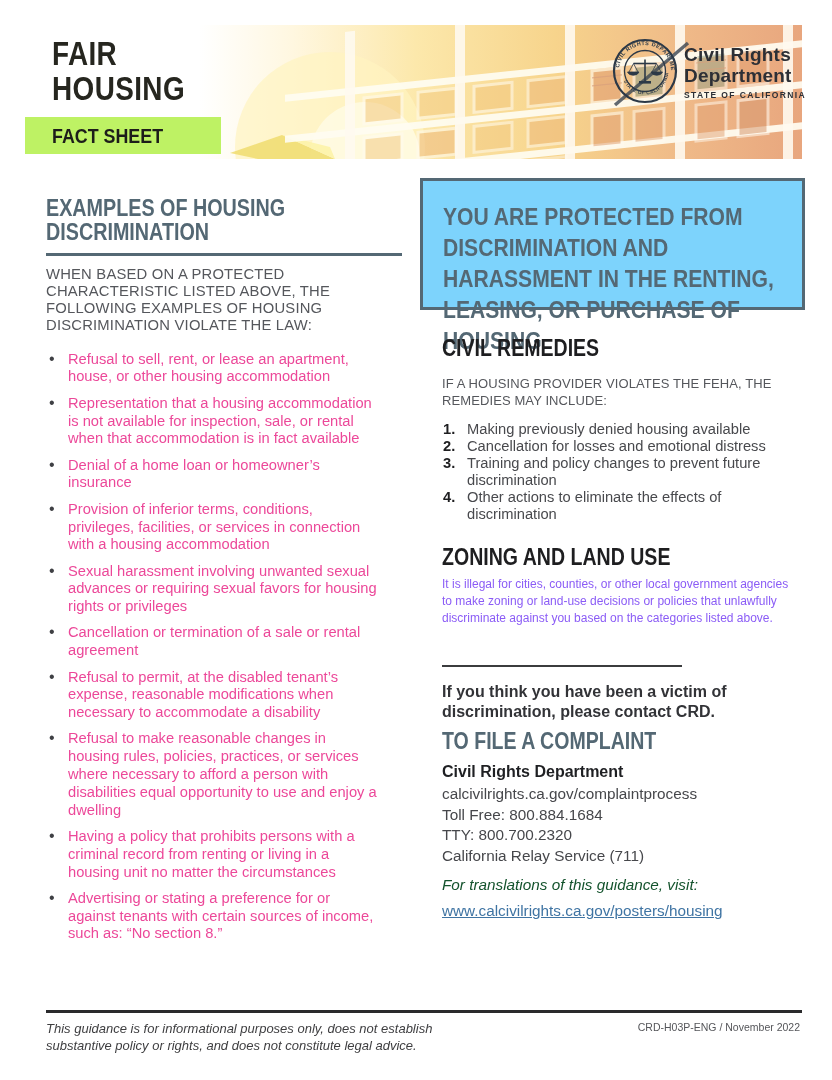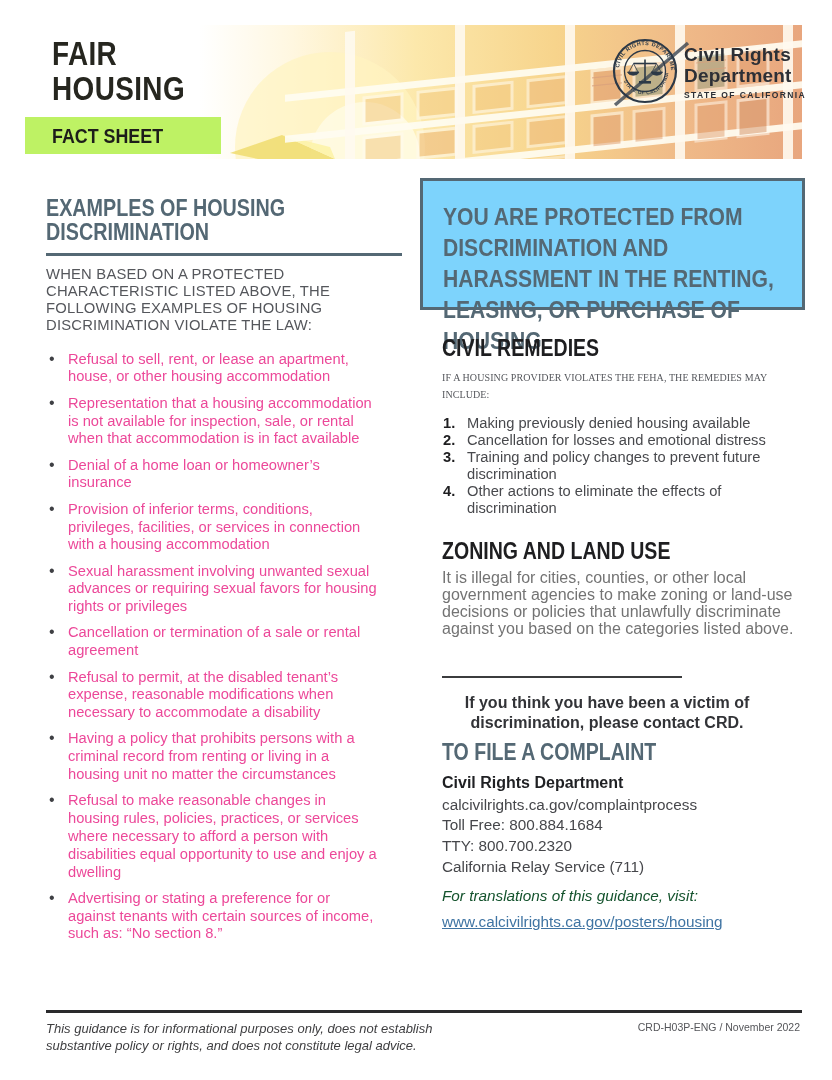--- a/index.html
+++ b/index.html
@@ -34,29 +34,29 @@
   .col-right{position:absolute;left:420px;top:178px;width:385px;}
   .protect-box{box-sizing:border-box;width:385px;height:132px;border:3px solid #546874;background:#7dd3fc;}
   .protect-box .txt{margin:20px 0 0 20px;font-weight:bold;color:#546874;font-size:24px;line-height:31px;
                     width:400px;transform:scaleX(.88);transform-origin:left top;}
   .rc{margin-left:22px;width:356px;}
   .black-h{font-weight:bold;color:#1e1e20;font-size:23px;line-height:24px;
            transform:scaleX(.85);transform-origin:left top;white-space:nowrap;}
   .slate-h2{font-weight:bold;color:#546874;font-size:23px;line-height:24px;
             transform:scaleX(.85);transform-origin:left top;white-space:nowrap;}
   .cr-head{margin-top:26px;}
-  .cr-intro{margin-top:9px;font-size:10px;line-height:17px;color:#55575c;width:352px;letter-spacing:.1px;font-family:Liberation Serif, serif;}
+  .cr-intro{margin-top:15px;font-size:13px;line-height:17px;color:#55575c;width:352px;letter-spacing:.1px;}
   ol.remedies{margin:12px 0 0 0;padding:0;list-style:none;counter-reset:rem;width:352px;}
   ol.remedies li{position:relative;counter-increment:rem;padding-left:25px;
                  font-size:14.7px;line-height:17px;color:#48494d;}
   ol.remedies li::before{content:counter(rem) ".";position:absolute;left:1px;font-weight:bold;color:#1e1e20;}
   .z-head{margin-top:22px;}
-  .z-body{margin-top:7px;font-size:16px;line-height:16.9px;color:#737373;width:356px;}
+  .z-body{margin-top:7px;font-size:12px;line-height:16.9px;color:#8b5cf6;width:356px;}
   .divider{margin-top:38px;width:240px;height:2px;background:#3b3c3e;}
-  .victim{margin-top:15px;width:330px;font-weight:bold;font-size:16px;line-height:20px;color:#323337;text-align:center;}
+  .victim{margin-top:15px;width:330px;font-weight:bold;font-size:16px;line-height:20px;color:#323337;}
   .tf-head{margin-top:7px;}
   .org{margin-top:9px;font-weight:bold;font-size:16px;line-height:20px;color:#1f2023;}
   .contact{margin-top:2px;font-size:15.3px;line-height:20.8px;color:#46474b;}
   .trans{margin-top:9px;font-style:italic;font-size:15.3px;color:#14532d;}
   .weblink{display:inline-block;margin-top:8px;font-size:15.3px;color:#3f74a3;
            text-decoration:underline;cursor:pointer;}
 
   
   .foot-rule{position:absolute;left:46px;top:1010px;width:756px;height:2.5px;background:#2a2a2c;}
   .foot-disc{position:absolute;left:46px;top:1020px;width:430px;font-style:italic;
@@ -180,22 +180,22 @@
     <div class="rule"></div>
     <div class="intro">WHEN BASED ON A PROTECTED CHARACTERISTIC LISTED ABOVE, THE FOLLOWING EXAMPLES OF HOUSING DISCRIMINATION VIOLATE THE LAW:</div>
     <ul class="bullets">
       <li>Refusal to sell, rent, or lease an apartment, house, or other housing accommodation</li>
       <li>Representation that a housing accommodation is not available for inspection, sale, or rental when that accommodation is in fact available</li>
       <li>Denial of a home loan or homeowner’s insurance</li>
       <li>Provision of inferior terms, conditions, privileges, facilities, or services in connection with a housing accommodation</li>
       <li>Sexual harassment involving unwanted sexual advances or requiring sexual favors for housing rights or privileges</li>
       <li>Cancellation or termination of a sale or rental agreement</li>
       <li>Refusal to permit, at the disabled tenant’s expense, reasonable modifications when necessary to accommodate a disability</li>
+      <li>Refusal to make reasonable changes in housing rules, policies, practices, or services where necessary to afford a person with disabilities equal opportunity to use and enjoy a dwelling</li>
       <li>Having a policy that prohibits persons with a criminal record from renting or living in a housing unit no matter the circumstances</li>
-      <li>Refusal to make reasonable changes in housing rules, policies, practices, or services where necessary to afford a person with disabilities equal opportunity to use and enjoy a dwelling</li>
       <li>Advertising or stating a preference for or against tenants with certain sources of income, such as: “No section 8.”</li>
     </ul>
   </div>
 
   <div class="col-right">
     <div class="protect-box">
       <div class="txt">YOU ARE PROTECTED FROM DISCRIMINATION AND HARASSMENT IN THE RENTING, LEASING, OR PURCHASE OF HOUSING</div>
     </div>
 
     <div class="rc">

